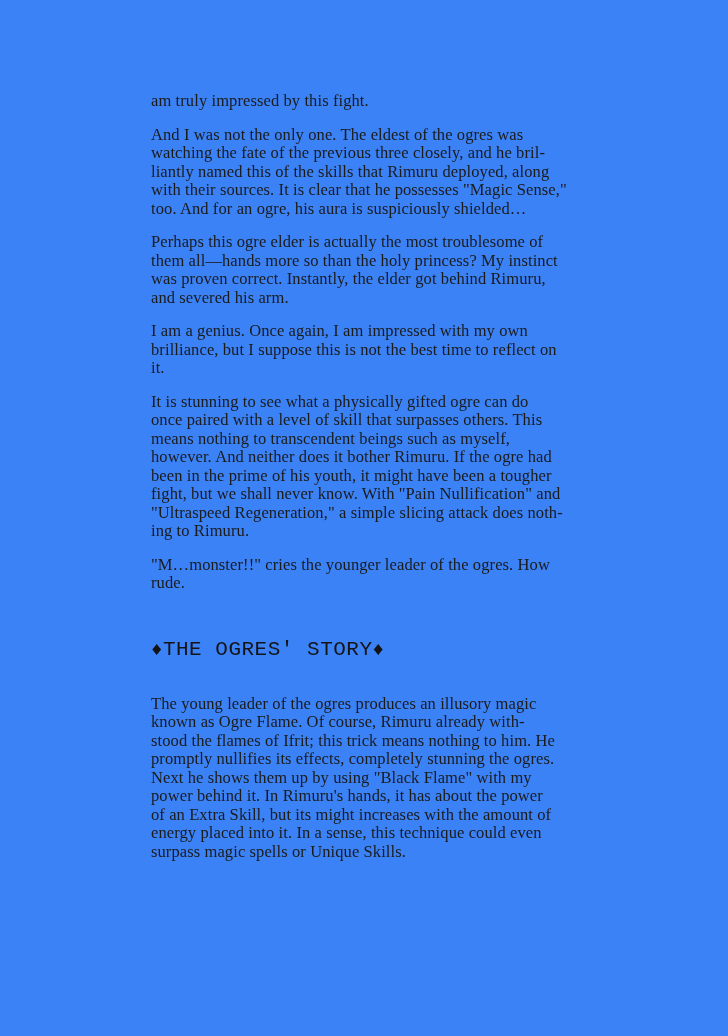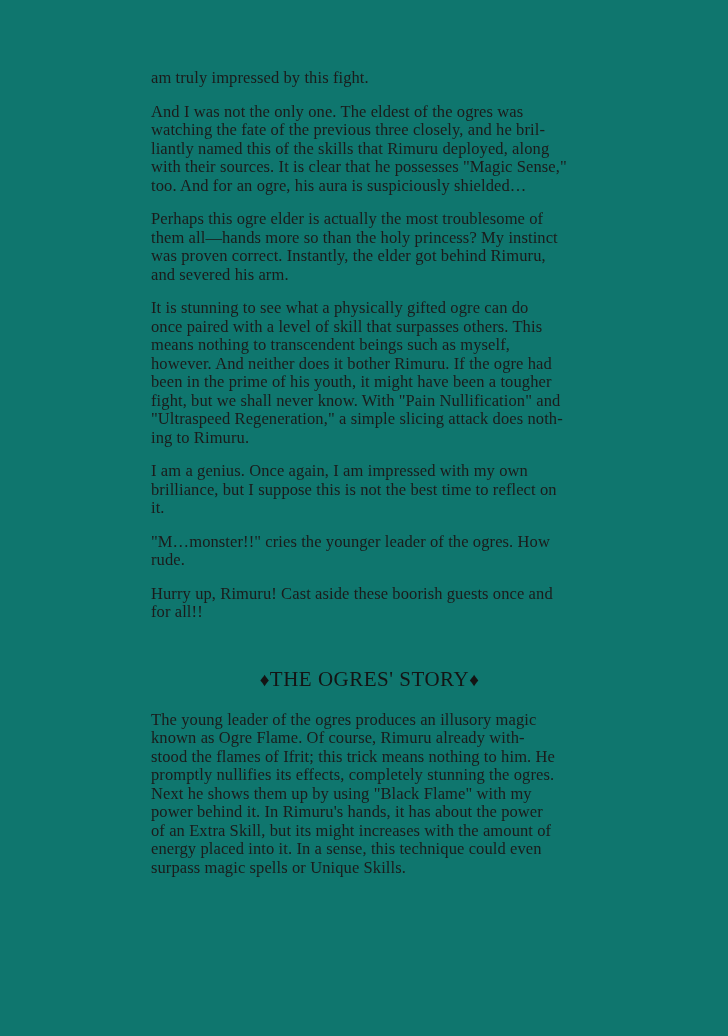--- a/index.html
+++ b/index.html
@@ -9,44 +9,44 @@
   }
   body {
     width: 728px;
     height: 1036px;
     overflow: hidden;
   }
   .page {
     box-sizing: border-box;
     width: 728px;
     height: 1036px;
-    padding: 69px 0 0 151px;
+    padding: 92px 0 0 151px;
     font-family: "Liberation Serif", serif;
     color: #1b1b1b;
-    background: #0f766e;
+    background: #3b82f6;
   }
   .column {
     width: 437px;
   }
   .body-par {
     margin: 0 0 15px 0;
     font-size: 16.5px;
     line-height: 18.5px;
     white-space: pre;
     letter-spacing: 0.1px;
   }
   .section-heading {
-    margin: 44px 0 18px 0;
+    margin: 44px 0 32px 0;
     font-size: 21px;
     line-height: 26px;
     font-weight: normal;
-    text-align: center;
     letter-spacing: 0.5px;
     white-space: pre;
     color: #141414;
+    font-family: Liberation Mono, monospace;
   }
   .section-heading .ornament {
     font-size: 19px;
   }
 </style>
 </head>
 <body>
 
 <main class="page">
   <div class="column">
@@ -57,38 +57,36 @@
 watching the fate of the previous three closely, and he bril-
 liantly named this of the skills that Rimuru deployed, along
 with their sources. It is clear that he possesses "Magic Sense,"
 too. And for an ogre, his aura is suspiciously shielded…</p>
 
     <p class="body-par">Perhaps this ogre elder is actually the most troublesome of
 them all—hands more so than the holy princess? My instinct
 was proven correct. Instantly, the elder got behind Rimuru,
 and severed his arm.</p>
 
+    <p class="body-par">I am a genius. Once again, I am impressed with my own
+brilliance, but I suppose this is not the best time to reflect on
+it.</p>
+
     <p class="body-par">It is stunning to see what a physically gifted ogre can do
 once paired with a level of skill that surpasses others. This
 means nothing to transcendent beings such as myself,
 however. And neither does it bother Rimuru. If the ogre had
 been in the prime of his youth, it might have been a tougher
 fight, but we shall never know. With "Pain Nullification" and
 "Ultraspeed Regeneration," a simple slicing attack does noth-
 ing to Rimuru.</p>
 
-    <p class="body-par">I am a genius. Once again, I am impressed with my own
-brilliance, but I suppose this is not the best time to reflect on
-it.</p>
-
     <p class="body-par">"M…monster!!" cries the younger leader of the ogres. How
 rude.</p>
 
-    <p class="body-par">Hurry up, Rimuru! Cast aside these boorish guests once and
-for all!!</p>
 
     <h1 class="section-heading"><span class="ornament">♦</span><span>THE OGRES' STORY</span><span class="ornament">♦</span></h1>
 
     <p class="body-par">The young leader of the ogres produces an illusory magic
 known as Ogre Flame. Of course, Rimuru already with-
 stood the flames of Ifrit; this trick means nothing to him. He
 promptly nullifies its effects, completely stunning the ogres.
 Next he shows them up by using "Black Flame" with my
 power behind it. In Rimuru's hands, it has about the power
 of an Extra Skill, but its might increases with the amount of

